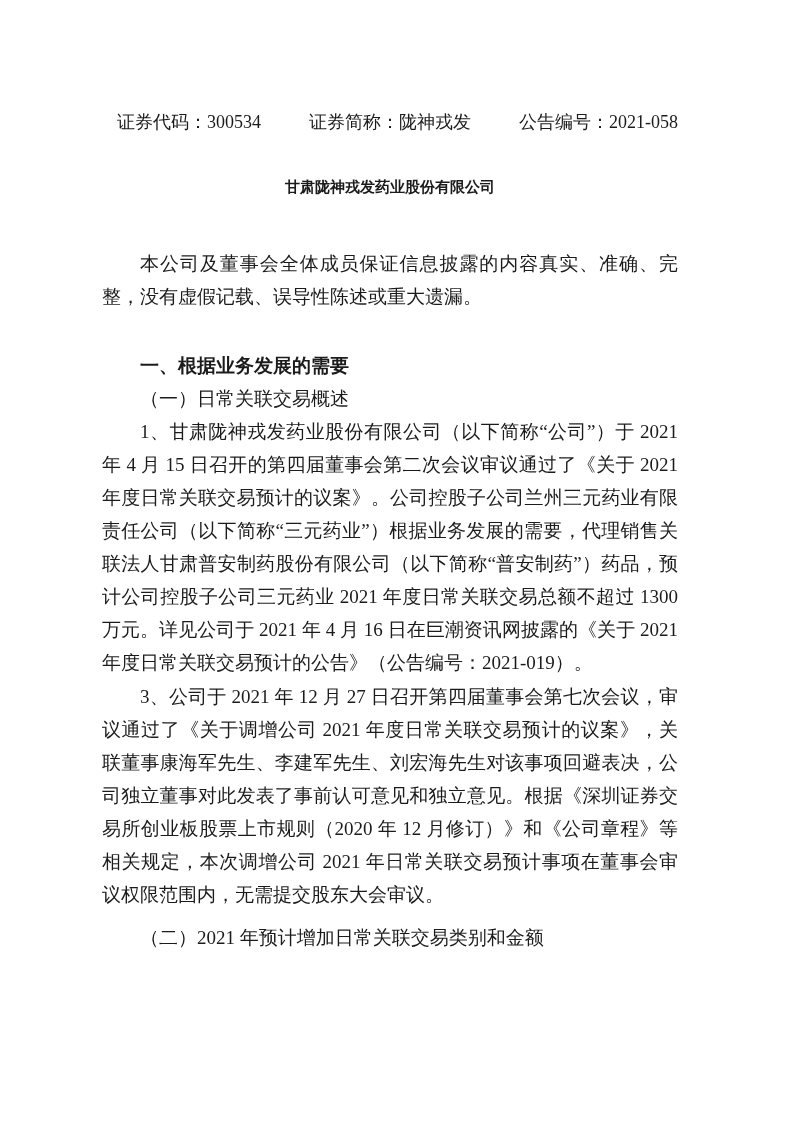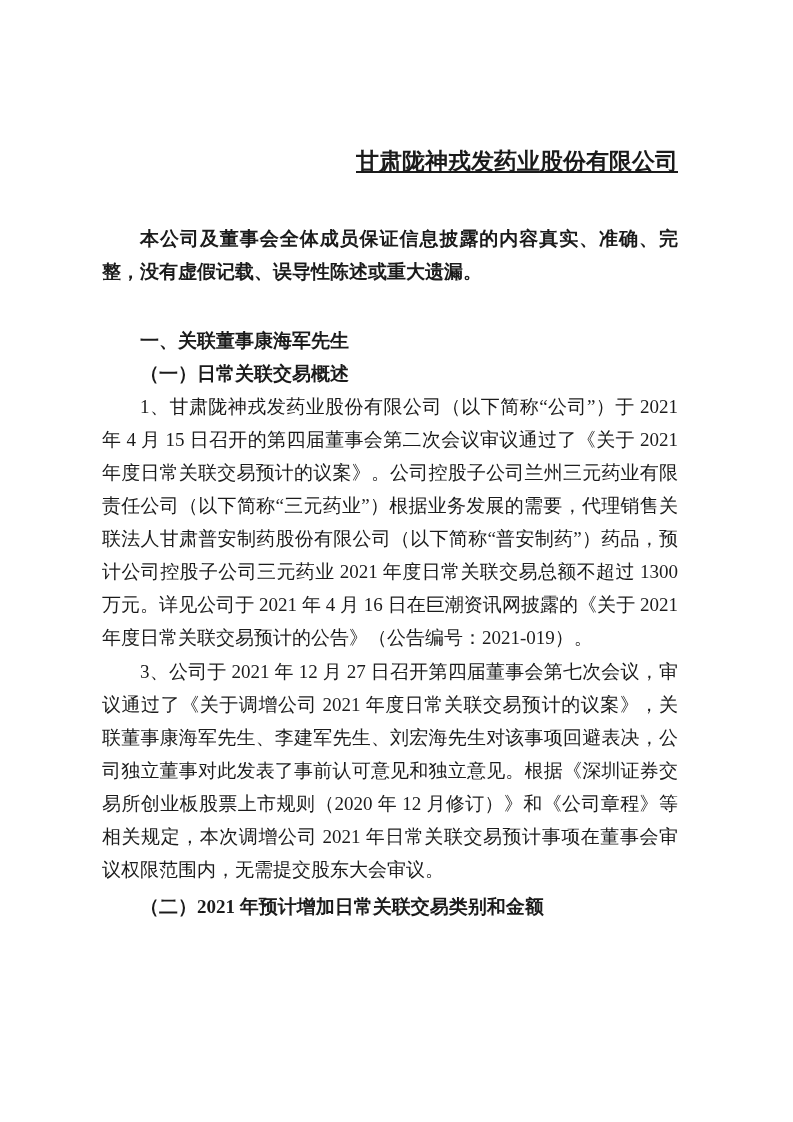--- a/index.html
+++ b/index.html
@@ -23,67 +23,71 @@
     display: flex;
     justify-content: space-between;
     align-items: baseline;
     font-size: 18px;
     line-height: 25px;
     padding-left: 15px;
     white-space: nowrap;
   }
   .title-block {
     margin-top: 36px;
-    text-align: right;
-    font-size: 23px;
+    text-align: center;
+    font-size: 15px;
     font-weight: bold;
     line-height: 32px;
-    text-decoration: underline;
   }
   .title-line {
     display: block;
   }
   .body-text {
     font-size: 19px;
     line-height: 33px;
     text-align: justify;
     text-indent: 2em;
     margin: 0;
   }
   .statement {
-    font-weight: bold;
+    font-weight: normal;
     margin-top: 44px;
   }
   .heading-1 {
     font-weight: bold;
     margin-top: 36px;
   }
   .heading-2 {
-    font-weight: bold;
+    font-weight: normal;
   }
   .para-3 {
     margin-top: 1px;
   }
   .heading-2b {
-    margin-top: 4px;
+    margin-top: 10px;
   }
 </style>
 </head>
 <body>
 
 <div class="page">
 
+  <div class="header-row">
+    <span>证券代码：300534</span>
+    <span>证券简称：陇神戎发</span>
+    <span>公告编号：2021-058</span>
+  </div>
 
   <div class="title-block">
     <span class="title-line">甘肃陇神戎发药业股份有限公司</span>
   </div>
 
   <p class="body-text statement">本公司及董事会全体成员保证信息披露的内容真实、准确、完整，没有虚假记载、误导性陈述或重大遗漏。</p>
 
-  <p class="body-text heading-1">一、关联董事康海军先生</p>
+  <p class="body-text heading-1">一、根据业务发展的需要</p>
 
   <p class="body-text heading-2">（一）日常关联交易概述</p>
 
   <p class="body-text">1、甘肃陇神戎发药业股份有限公司（以下简称“公司”）于 2021 年 4 月 15 日召开的第四届董事会第二次会议审议通过了《关于 2021 年度日常关联交易预计的议案》。公司控股子公司兰州三元药业有限责任公司（以下简称“三元药业”）根据业务发展的需要，代理销售关联法人甘肃普安制药股份有限公司（以下简称“普安制药”）药品，预计公司控股子公司三元药业 2021 年度日常关联交易总额不超过 1300 万元。详见公司于 2021 年 4 月 16 日在巨潮资讯网披露的《关于 2021 年度日常关联交易预计的公告》（公告编号：2021-019）。</p>
 
 
   <p class="body-text para-3">3、公司于 2021 年 12 月 27 日召开第四届董事会第七次会议，审议通过了《关于调增公司 2021 年度日常关联交易预计的议案》，关联董事康海军先生、李建军先生、刘宏海先生对该事项回避表决，公司独立董事对此发表了事前认可意见和独立意见。根据《深圳证券交易所创业板股票上市规则（2020 年 12 月修订）》和《公司章程》等相关规定，本次调增公司 2021 年日常关联交易预计事项在董事会审议权限范围内，无需提交股东大会审议。</p>
 
   <p class="body-text heading-2 heading-2b">（二）2021 年预计增加日常关联交易类别和金额</p>
 

